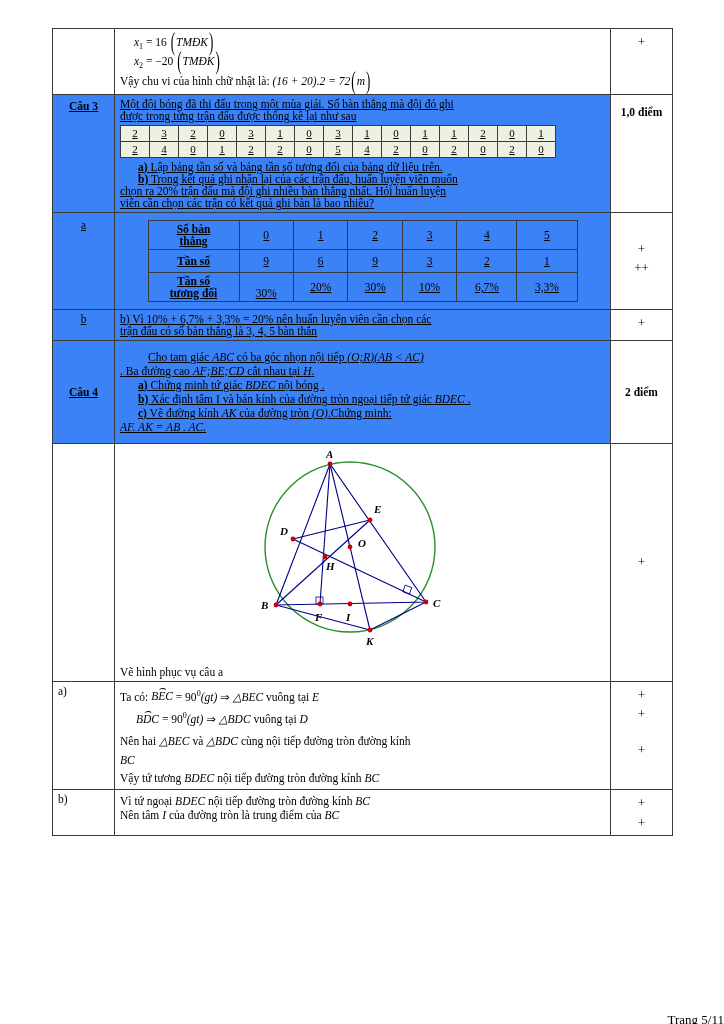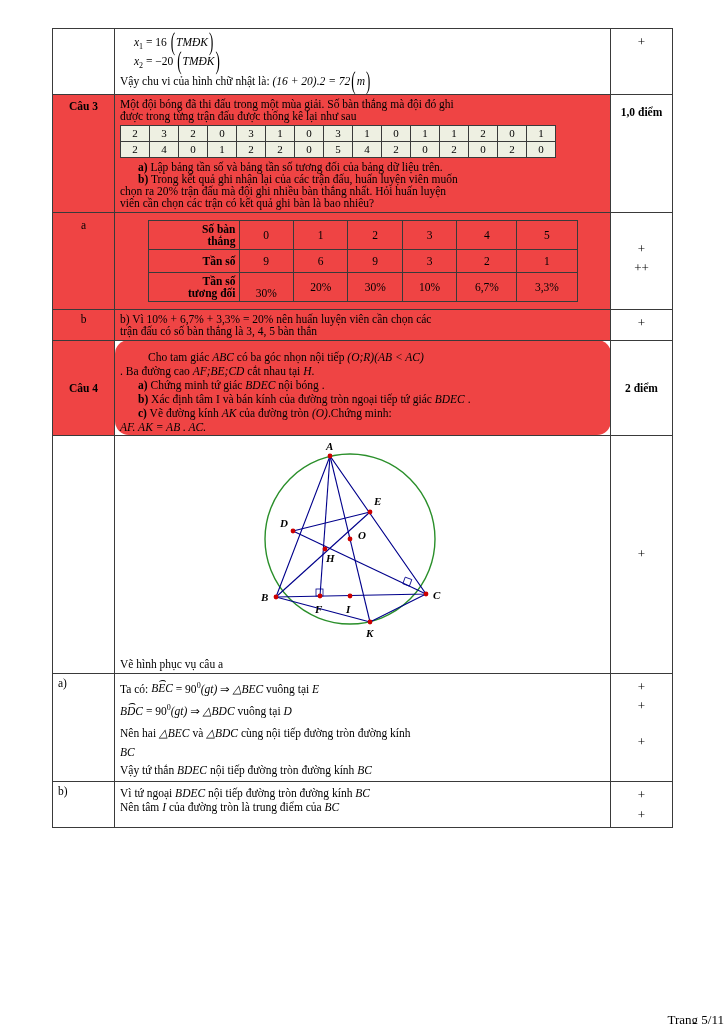--- a/index.html
+++ b/index.html
@@ -21,21 +21,21 @@
     width:620px;
     table-layout:fixed;
   }
   table.main > tbody > tr > td{
     border:1px solid #3a3a3a;
     vertical-align:top;
     padding:3px 5px;
   }
   .col-label{width:62px; text-align:center;}
   .col-score{width:62px; text-align:center;}
-  .green{background:#ef4444;}
+  .green{background:#3b82f6;text-decoration:underline;}
   .center{text-align:center;}
   .bold{font-weight:bold;}
   .mathi{font-style:italic;font-family:"Liberation Serif",serif;}
   .mrow{margin:2px 0 2px 0;}
   .indent{ text-indent:18px; }
   sub{font-size:8px;}
   sup{font-size:8px;}
   .plus{font-size:13px;line-height:1.5;}
 
   
@@ -60,21 +60,21 @@
   table.stats td{
     border:1px solid #3a3a3a;
     text-align:center;
     padding:2px 3px;
     font-size:11.5px;
     height:18px;
   }
   table.stats td.hdr{
     font-weight:bold;
     width:84px;
-    text-align:right;
+    text-align:center;
   }
   .bigparen{
     display:inline-block;
     transform:scaleY(2.0);
     font-size:13px;
     margin:0 1px;
   }
   .fig{
     width:100%;
     text-align:center;
@@ -230,21 +230,21 @@
   <td class="col-label green center">b</td>
   <td class="green">
     <div>b) Vì 10% + 6,7% + 3,3% = 20% nên huấn luyện viên cần chọn các</div>
     <div>trận đấu có số bàn thắng là 3, 4, 5 bàn thắn</div>
   </td>
   <td class="col-score plus">+</td>
 </tr>
 
 <tr>
   <td class="col-label green bold center" style="vertical-align:middle;">Câu 4</td>
-  <td class="green" style="padding-top:8px;padding-bottom:0;border-radius:14px;">
+  <td class="green" style="padding-top:8px;padding-bottom:8px;">
     <div class="mrow" style="text-indent:28px;">
       <span>Cho tam giác </span><span class="mathi">ABC</span><span> có ba góc nhọn nội tiếp </span><span class="mathi">(O;R)</span><span class="mathi">(AB &lt; AC)</span>
     </div>
     <div class="mrow">
       <span>. Ba đường cao </span><span class="mathi">AF;BE;CD</span><span> cắt nhau tại </span><span class="mathi">H</span><span>.</span>
     </div>
     <div class="mrow indent">
       <span class="bold">a)</span><span> Chứng minh tứ giác </span><span class="mathi">BDEC</span><span> nội bóng .</span>
     </div>
     <div class="mrow indent">
@@ -308,29 +308,29 @@
   </td>
   <td class="col-score plus" style="vertical-align:middle;">+</td>
 </tr>
 
 <tr>
   <td class="col-label" style="text-align:left;">a)</td>
   <td>
     <div class="mrow" style="margin-top:4px;">
       <span>Ta có: </span><span class="mathi angle">BEC</span><span> = 90</span><sup>0</sup><span class="mathi">(gt)</span><span> ⇒ </span><span class="mathi">△BEC</span><span> vuông tại </span><span class="mathi">E</span>
     </div>
-    <div class="mrow" style="margin-top:8px;">
+    <div class="mrow" style="margin-top:8px;margin-left:16px;">
       <span class="mathi angle">BDC</span><span> = 90</span><sup>0</sup><span class="mathi">(gt)</span><span> ⇒ </span><span class="mathi">△BDC</span><span> vuông tại </span><span class="mathi">D</span>
     </div>
     <div class="mrow" style="margin-top:8px;">
       <span>Nên hai  </span><span class="mathi">△BEC</span><span>  và  </span><span class="mathi">△BDC</span><span>  cùng nội tiếp đường tròn đường kính</span>
     </div>
     <div class="mrow mathi" style="margin-top:6px;">BC</div>
     <div class="mrow" style="margin-top:6px;">
-      <span>Vậy tứ thắn  </span><span class="mathi">BDEC</span><span> nội tiếp đường tròn đường kính  </span><span class="mathi">BC</span>
+      <span>Vậy tứ tương  </span><span class="mathi">BDEC</span><span> nội tiếp đường tròn đường kính  </span><span class="mathi">BC</span>
     </div>
   </td>
   <td class="col-score plus">
     <div>+</div>
     <div>+</div>
     <div style="margin-top:16px;">+</div>
   </td>
 </tr>
 
 <tr>

